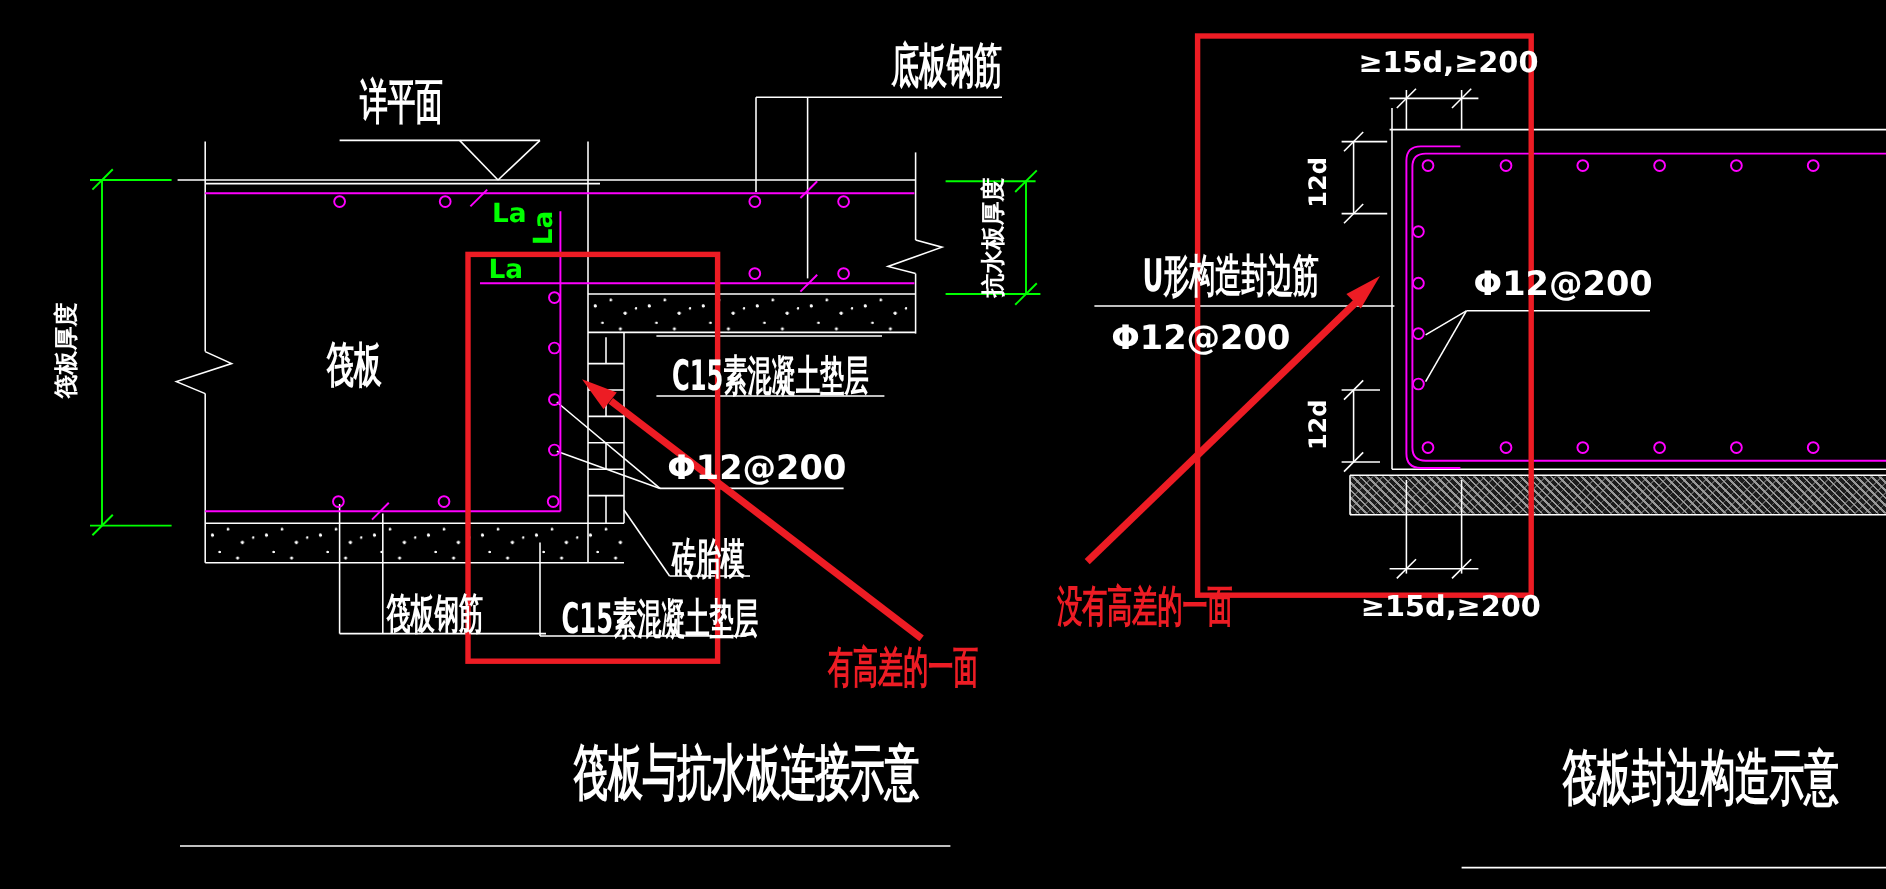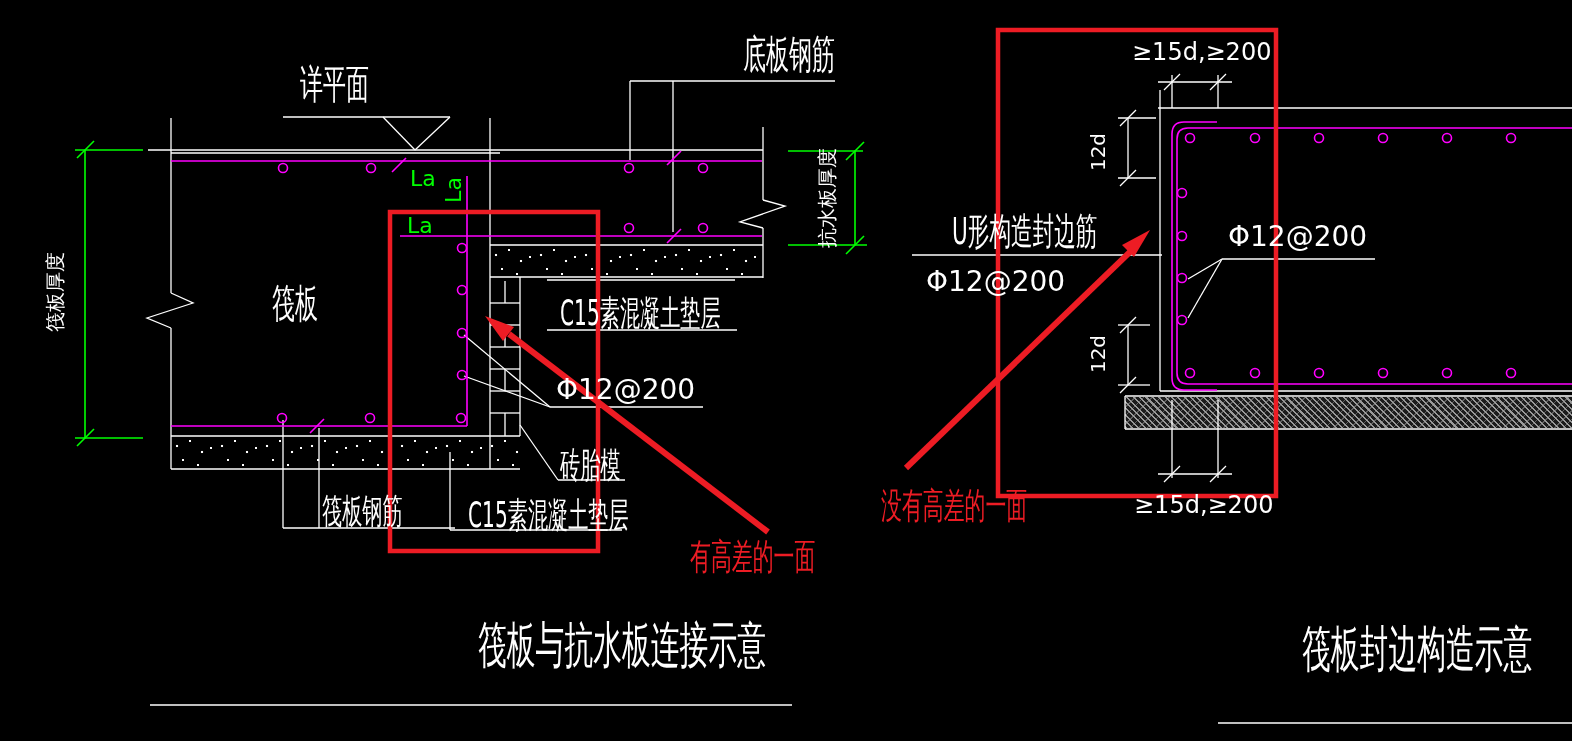--- a/index.html
+++ b/index.html
@@ -1,20 +1,20 @@
 <!DOCTYPE html>
 <html style="--c-bg: #000000; --c-line: #FFFFFF; --c-rebar: #FF00FF; --c-dim: #00FF00; --c-red: #ED1C24;"><head>
 <meta charset="utf-8">
 <style>
   :root{
     --c-bg:#000000; --c-line:#FFFFFF; --c-rebar:#FF00FF; --c-dim:#00FF00; --c-red:#ED1C24;
   }
   html,body{margin:0;padding:0;background:var(--c-bg);}
   #canvas{position:relative;width:1572px;height:741px;background:var(--c-bg);overflow:hidden;
-          font-family:"DejaVu Sans",sans-serif;}
+          font-family:"DejaVu Sans",sans-serif;font-weight:bold;}
   #linework{position:absolute;left:0;top:0;}
   .s-w{stroke:var(--c-line);stroke-width:1.3;fill:none;}
   .s-m{stroke:var(--c-rebar);stroke-width:1.6;fill:none;}
   .s-g{stroke:var(--c-dim);stroke-width:1.6;fill:none;}
   .s-r{stroke:var(--c-red);stroke-width:4.5;fill:none;}
   .shaft{stroke:var(--c-red);stroke-width:6;fill:none;}
   .head{fill:var(--c-red);stroke:none;}
   .t{position:absolute;color:var(--c-line);white-space:nowrap;line-height:1.15;}
   .cjk{transform-origin:0 0;transform:scale(0.72,1.25);}
   .rot{transform:rotate(-90deg);text-align:center;}

